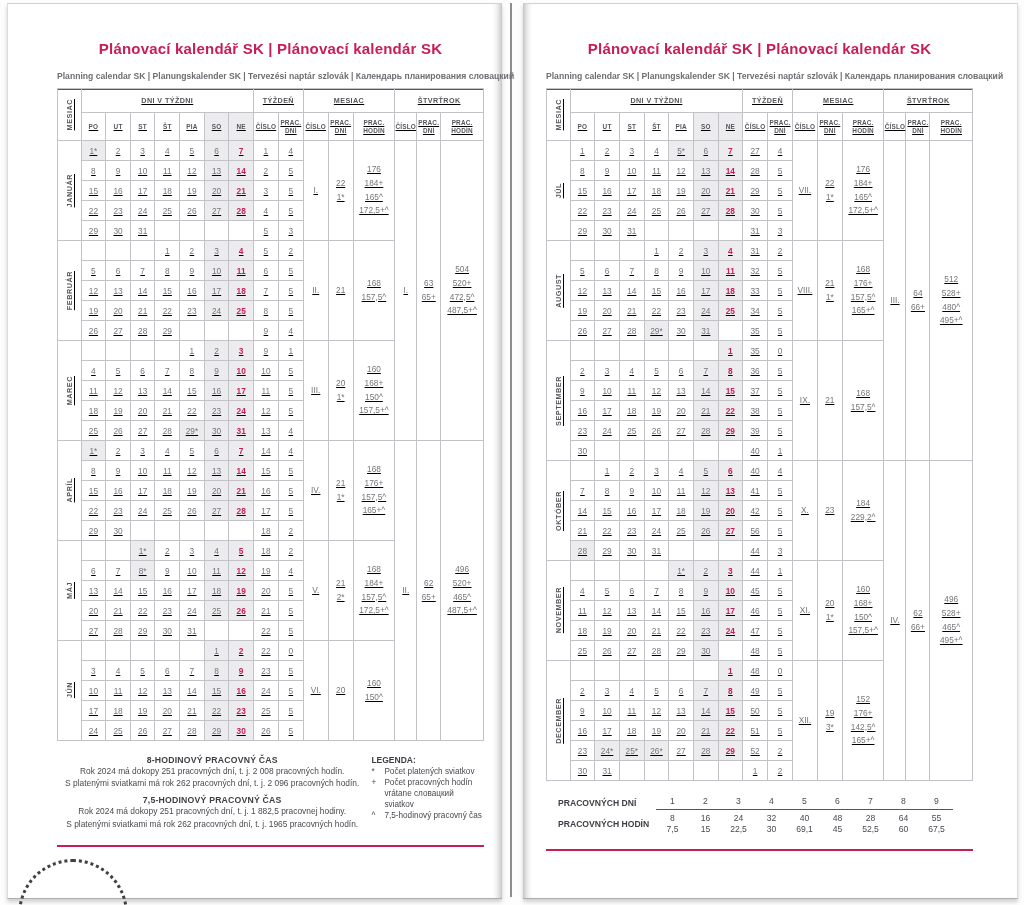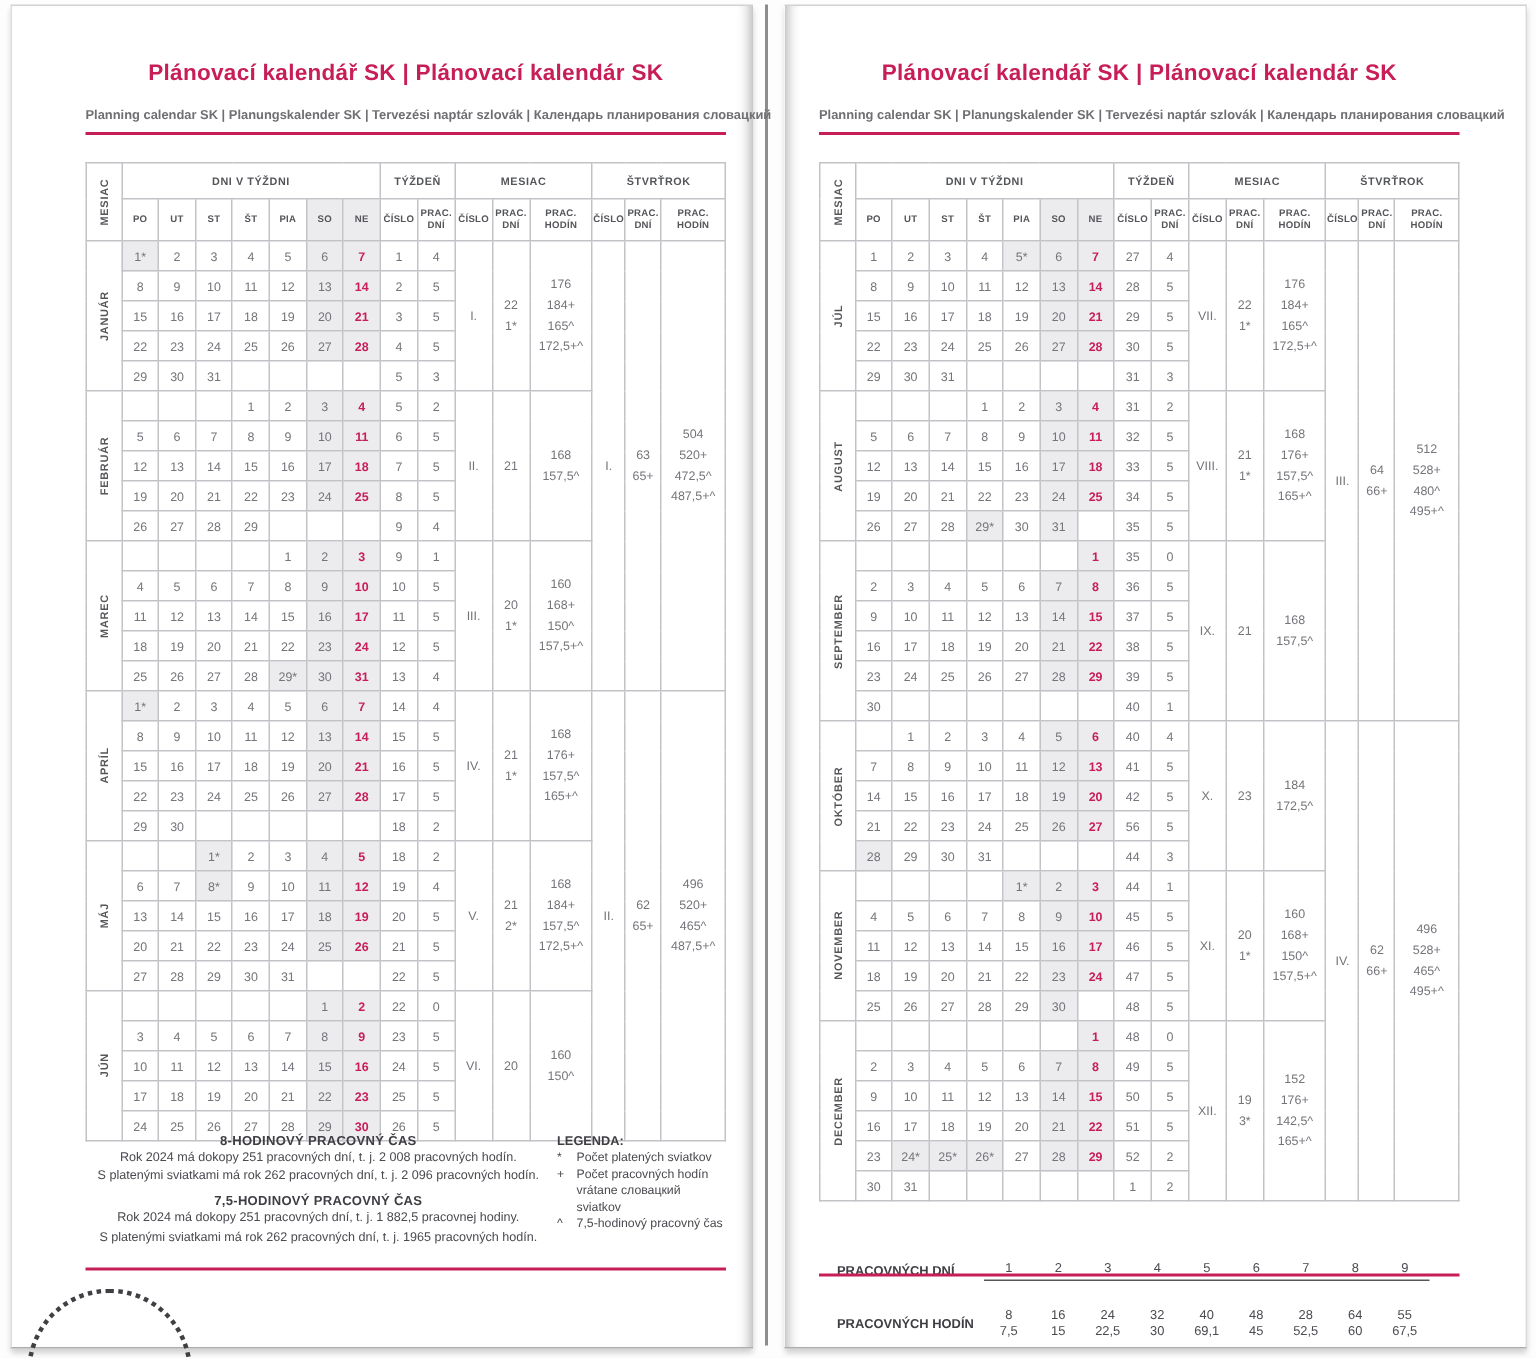--- a/index.html
+++ b/index.html
@@ -18,21 +18,21 @@
 
   .cal-title { position:absolute; top:36px; width:100%; text-align:center;
                font-size:15px; font-weight:bold; color:var(--accent); letter-spacing:.2px; white-space:nowrap; }
   .cal-subtitle { position:absolute; top:67px; width:100%; text-align:center;
                   font-size:8.6px; font-weight:bold; color:#6f6f73; white-space:nowrap; }
   .rule { position:absolute; left:0; width:100%; height:2px; background:var(--accent); }
   .rule.top { top:84px; }
   .page.left  .rule.bottom { top:841px; }
   .page.right .rule.bottom { top:845px; }
 
-  table.cal { position:absolute; top:104px; left:0; border-collapse:collapse; table-layout:fixed; }
+  table.cal { position:absolute; top:84px; left:0; border-collapse:collapse; table-layout:fixed;text-decoration:underline; }
   table.cal td, table.cal th { border:1px solid var(--border); padding:0; text-align:center; vertical-align:middle; }
   table.cal th { font-weight:bold; color:var(--hdr); }
   tr.hrow1 th { height:23px; font-size:7.2px; letter-spacing:.4px; }
   tr.hrow2 th { height:27px; font-size:6.4px; line-height:1.25; letter-spacing:.2px; }
   td.day { height:19px; font-size:8.3px; color:var(--txt); }
   td.shade, th.shade { background:#ececee; }
   td.ne-val { color:var(--accent); font-weight:bold; }
   th.ne-hd { color:var(--accent); }
   .vtext { writing-mode:vertical-rl; transform:rotate(180deg); white-space:nowrap;
            font-size:7.3px; font-weight:bold; color:var(--hdr); letter-spacing:.5px; margin:0 auto; }
@@ -43,26 +43,26 @@
   .f-block { width:298px;text-align:center; }
   .f-head { font-size:8.7px; font-weight:bold; color:#3e3e44; letter-spacing:.2px; }
   .f-head.second { margin-top:6px; }
   .f-line { font-size:8.4px; color:#4a4a50; line-height:1.45; }
   .legend { margin-left:12px; width:114px; }
   .legend-title { font-size:8.5px; font-weight:bold; color:#3e3e44; margin-bottom:1px; }
   .legend-item { display:flex; font-size:8.2px; color:#4a4a50; line-height:1.35; }
   .legend-item .sym { width:13px; flex:none; }
 
   .summary { position:absolute; top:792px; left:12px; }
-  .sum-row { display:flex; align-items:center;margin-top:44px; }
+  .sum-row { display:flex; align-items:center; }
   .sum-label { width:98px; font-size:8.6px; font-weight:bold; color:#3e3e44; }
   .sum-vals { display:flex; }
   .sum-vals span { width:33px; text-align:center; font-size:8.6px; color:#4a4a50; }
   .sum-row.first .sum-vals { border-bottom:1px solid #55565a; padding-bottom:3px; }
-  .sum-row.second { margin-top:17px; }
+  .sum-row.second { margin-top:3px; }
   .sum-vals span div { line-height:1.3; }
 
   .arc { position:absolute; width:104px; height:104px; border:3px dotted #3f3f44; border-radius:50%; }
   .arc.l { left:10px;  top:855px; }
 </style>
 </head>
 <body>
 
 <div class="book">
   <div class="spine-line"></div>
@@ -875,21 +875,21 @@
               <td class="day shade">5</td>
               <td class="day shade ne-val">6</td>
               <td class="day">40</td>
               <td class="day">4</td>
               <td class="info" rowspan="5">X.</td>
               <td class="info" rowspan="5">
                 <div>23</div>
               </td>
               <td class="info" rowspan="5">
                 <div>184</div>
-                <div>172,5^</div>
+                <div>229,2^</div>
               </td>
               <td class="info" rowspan="16">IV.</td>
               <td class="info" rowspan="16">
                 <div>62</div>
                 <div>66+</div>
               </td>
               <td class="info" rowspan="16">
                 <div>496</div>
                 <div>528+</div>
                 <div>465^</div>

